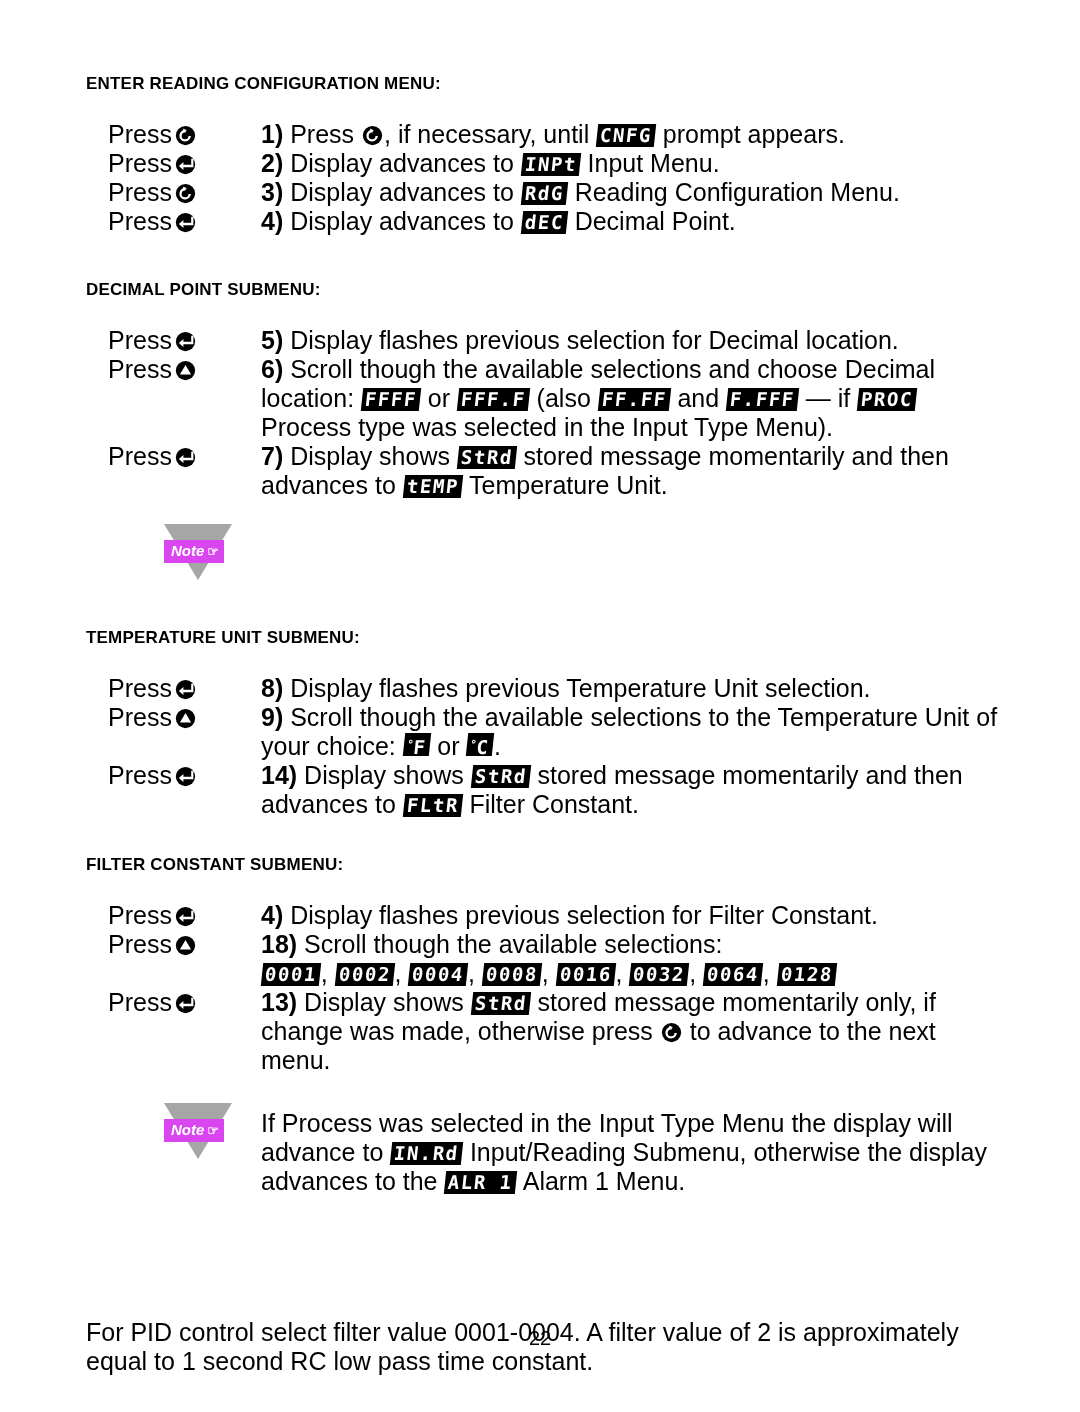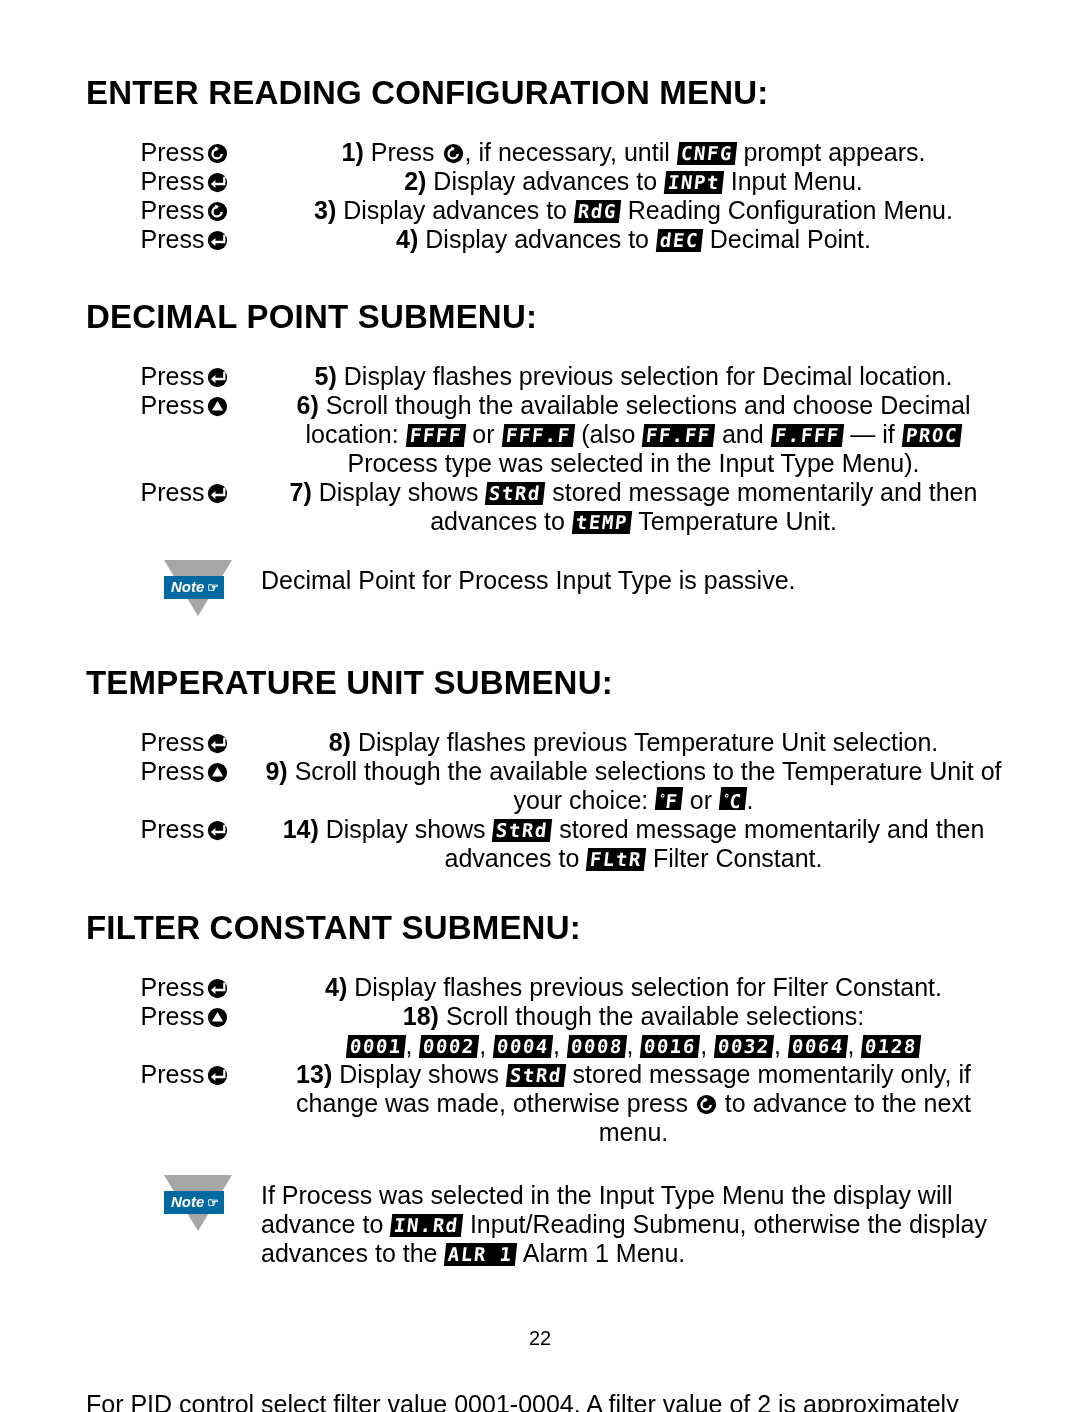--- a/index.html
+++ b/index.html
@@ -19,31 +19,30 @@
   .page {
     position: relative;
     width: 1080px;
     height: 1412px;
     box-sizing: border-box;
     padding: 0;
   }
 
   
   .section-heading {
-    font-size: 33px;
+    font-size: 17px;
     font-weight: bold;
     letter-spacing: 0.2px;
     margin: 0;
     padding: 0;
   }
 
   
   .rows {
     display: block;
-    text-align: center;
   }
   .row {
     display: flex;
     align-items: flex-start;
     line-height: 1.16;
   }
   .press-cell {
     width: 175px;
     min-width: 175px;
     font-size: 25px;
@@ -119,21 +118,21 @@
     width: 0;
     height: 0;
     border-left: 34px solid transparent;
     border-right: 34px solid transparent;
     border-top: 56px solid #a6a6a6;
   }
   .badge {
     position: absolute;
     left: 78px;
     top: 18px;
-    background: #0369a1;
+    background: #d946ef;
     color: #ffffff;
     font-size: 15px;
     font-weight: bold;
     font-style: italic;
     padding: 2px 6px 3px 7px;
     line-height: 17px;
     white-space: nowrap;
     font-family: "Liberation Sans", sans-serif;
   }
   .badge .hand {
@@ -242,21 +241,20 @@
           <div class="body-cell"><span class="step-num">7)</span> Display shows <span class="lcd">StRd</span> stored message momentarily and then advances to <span class="lcd">tEMP</span> Temperature Unit.</div>
         </div>
       </div>
     <div class="sp-22"></div>
     <div class="callouts">
         <div class="callout">
           <div class="callout-marker">
             <div class="tri"></div>
             <div class="badge"><span>Note</span><span class="hand">☞</span></div>
           </div>
-          <div class="callout-body">Decimal Point for Process Input Type is passive.</div>
         </div>
       </div>
 
     <div class="sp-44"></div>
 
     <h2 class="section-heading">TEMPERATURE UNIT SUBMENU:</h2>
     <div class="sp-26"></div>
     <div class="rows">
         <div class="row">
           <div class="press-cell"><span>Press</span><span class="btn-icon"><svg viewBox="0 0 24 24" width="21" height="21">

